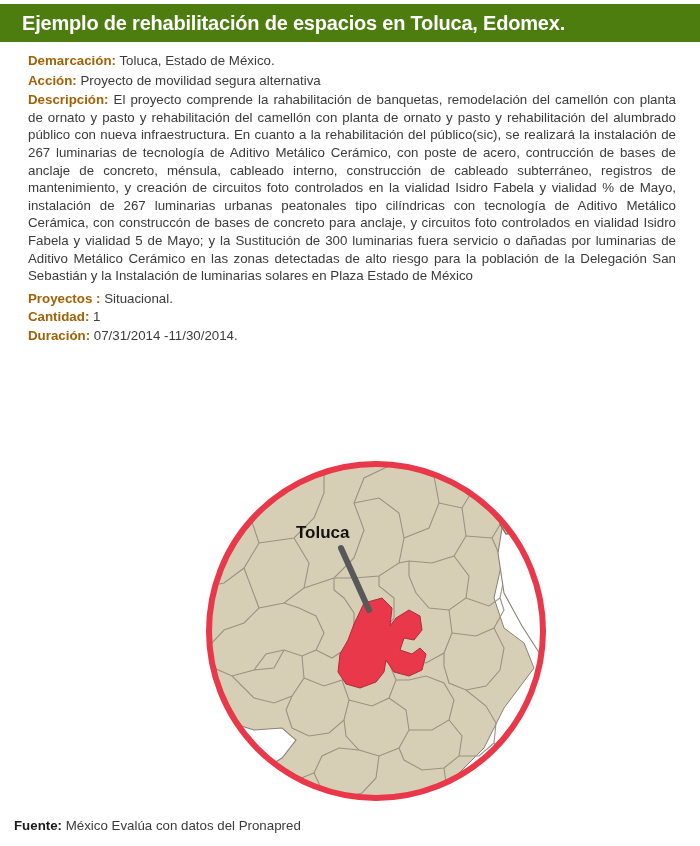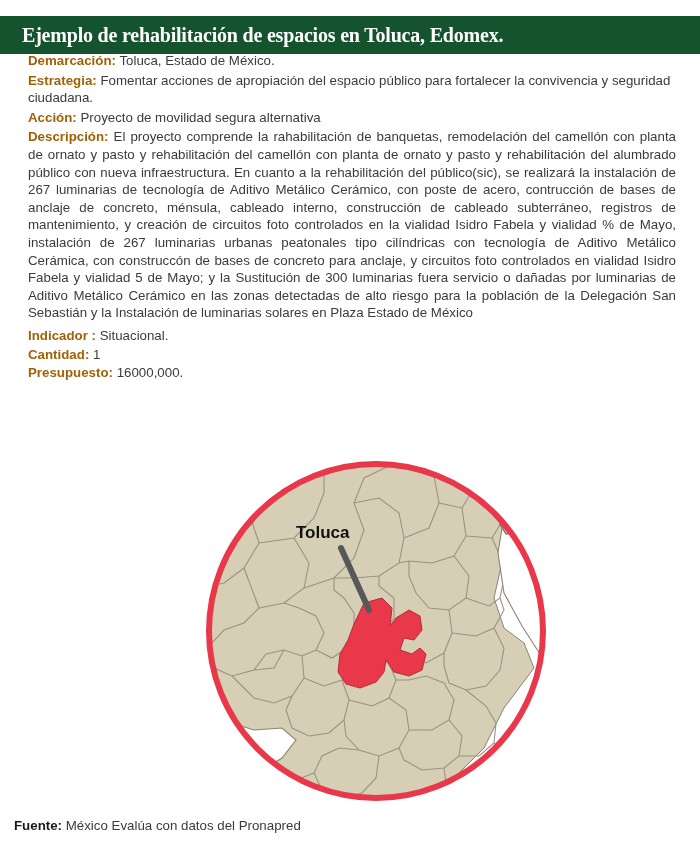--- a/index.html
+++ b/index.html
@@ -13,25 +13,24 @@
     font-family: "Liberation Sans", sans-serif;
     color: #231f20;
     overflow: hidden;
     position: relative;
   }
 
   
   .header-band {
     position: absolute;
     left: 0;
-    top: 16px;
+    top: 4px;
     width: 700px;
     height: 38px;
-    background: #14532d;
-    font-family: Liberation Serif, serif;
+    background: #4d7c0f;
   }
   .header-title {
     position: absolute;
     left: 22px;
     top: 8px;
     font-size: 20px;
     font-weight: bold;
     color: #ffffff;
     letter-spacing: -0.2px;
     white-space: nowrap;
@@ -99,53 +98,49 @@
   <div class="header-title">Ejemplo de rehabilitación de espacios en Toluca, Edomex.</div>
 </div>
 
 <div class="content">
 
   <div class="field">
     <span class="lbl">Demarcación:</span>
     <span>Toluca, Estado de México.</span>
   </div>
 
-  <div class="field">
-    <span class="lbl">Estrategia:</span>
-    <span>Fomentar acciones de apropiación del espacio público para fortalecer la convivencia y seguridad ciudadana.</span>
-  </div>
 
   <div class="field">
     <span class="lbl">Acción:</span>
     <span>Proyecto de movilidad segura alternativa</span>
   </div>
 
   <div class="field desc">
     <span class="lbl">Descripción:</span>
     <span>El proyecto comprende la rahabilitación de banquetas, remodelación del camellón con planta de ornato y pasto y rehabilitación del camellón con planta de ornato y pasto y rehabilitación del alumbrado público con nueva infraestructura. En cuanto a la rehabilitación del público(sic), se realizará la instalación de 267 luminarias de tecnología de Aditivo Metálico Cerámico, con poste de acero, contrucción de bases de anclaje de concreto, ménsula, cableado interno, construcción de cableado subterráneo, registros de mantenimiento, y creación de circuitos foto controlados en la vialidad Isidro Fabela y vialidad % de Mayo, instalación de 267 luminarias urbanas peatonales tipo cilíndricas con tecnología de Aditivo Metálico Cerámica, con construccón de bases de concreto para anclaje, y circuitos foto controlados en vialidad Isidro Fabela y vialidad 5 de Mayo; y la Sustitución de 300 luminarias fuera servicio o dañadas por luminarias de Aditivo Metálico Cerámico en las zonas detectadas de alto riesgo para la población de la Delegación San Sebastián y la Instalación de luminarias solares en Plaza Estado de México</span>
   </div>
 
   <div class="field tight">
-    <span class="lbl">Indicador :</span>
+    <span class="lbl">Proyectos :</span>
     <span>Situacional.</span>
   </div>
 
 
   <div class="field tight">
     <span class="lbl">Cantidad:</span>
     <span>1</span>
   </div>
 
 
 
-
   <div class="field tight">
-    <span class="lbl">Presupuesto:</span>
-    <span>16000,000.</span>
-  </div>
+    <span class="lbl">Duración:</span>
+    <span> 07/31/2014 -11/30/2014.</span>
+  </div>
+
 
 </div>
 
 <div class="map-wrap">
   <svg class="map-svg" width="350" height="350" viewBox="0 0 350 350">
     <defs>
       <clipPath id="circleClip">
         <circle cx="172" cy="173" r="167"></circle>
       </clipPath>
     </defs>

